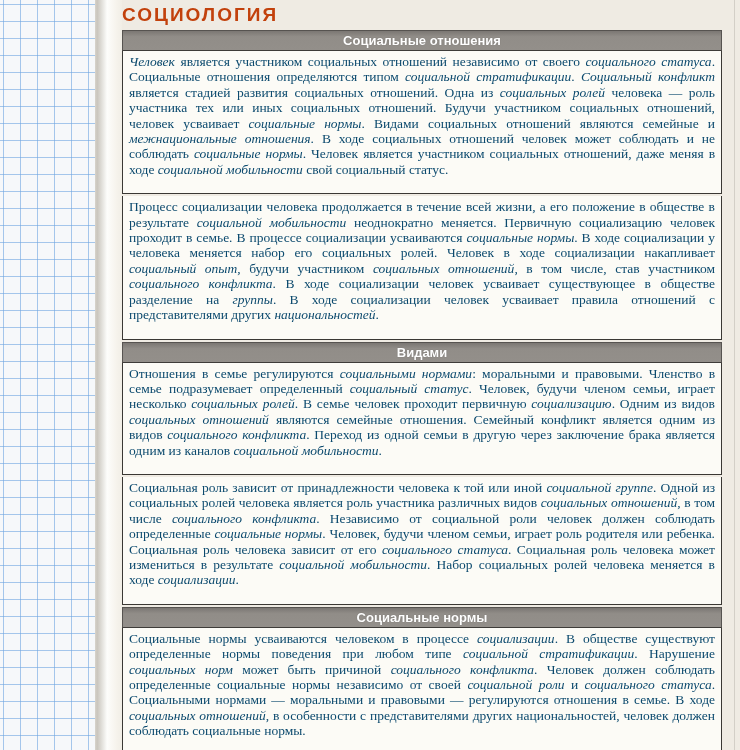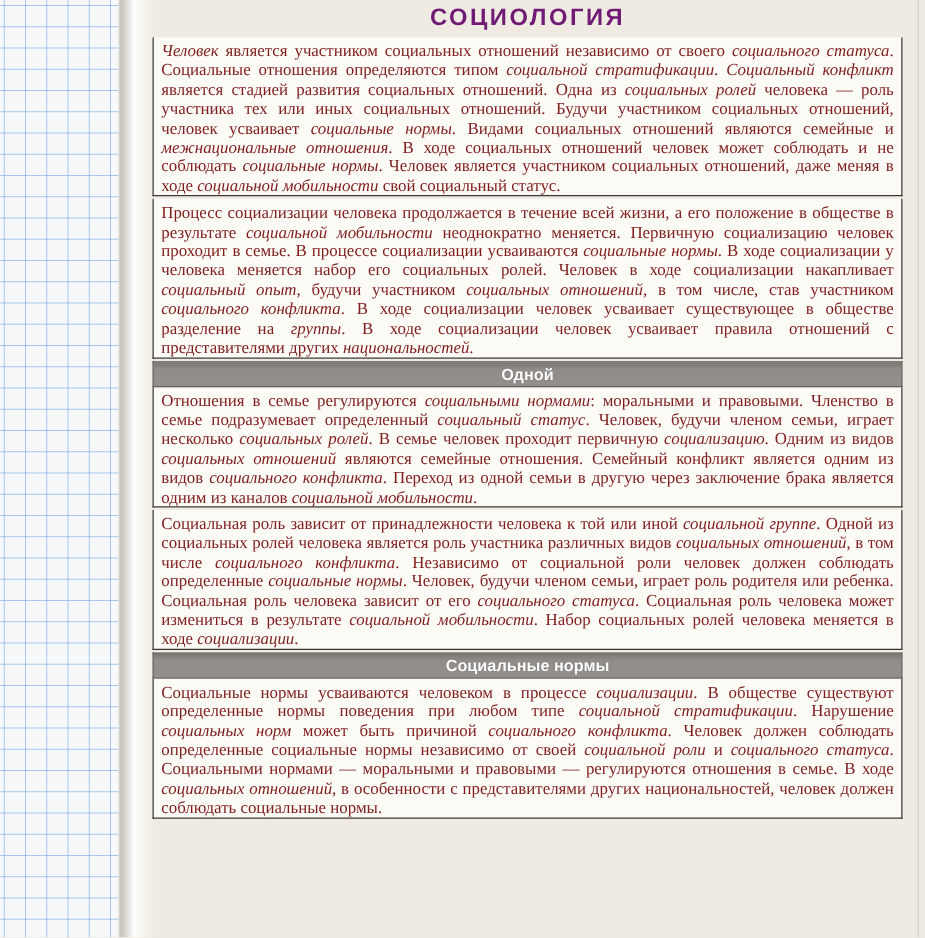--- a/index.html
+++ b/index.html
@@ -25,74 +25,77 @@
   }
   .right-edge-line{
     position:absolute;right:5px;top:0;width:1px;height:750px;
     background:#d3cfc7;
   }
   .page{
     position:absolute;left:122px;top:0;width:600px;
   }
   .title{
     margin:4px 0 4px 0;
-    text-align:center;
+    text-align:left;
     font-family:"Liberation Sans", sans-serif;
     font-weight:bold;
     font-size:19px;
     letter-spacing:2px;
-    color:#701a75;
+    color:#c2410c;
   }
   section{display:block;margin:0 0 2px 0;}
   .bar{
     height:19px;
     background:linear-gradient(#7b7773,#918d88 30%,#938f8a);
     border:1px solid #565350;
     border-bottom-color:#3e3c39;
     text-align:center;
     font-family:"Liberation Sans", sans-serif;
     font-weight:bold;
     font-size:13px;
     line-height:19px;
     color:#ffffff;
     text-shadow:0 0 1px rgba(0,0,0,.25);
   }
   .box{
     border:1px solid #3a3834;
     border-top:none;
     background:#fcfbf6;
-    padding:3px 6px 0 6px;
+    padding:3px 6px 16px 6px;
     font-size:13.5px;
     line-height:15.4px;
     text-align:justify;
-    color:#7f1d1d;
+    color:#0c4a6e;
   }
   .box i{font-style:italic;}
 </style>
 </head>
 <body>
 
 <div class="grid-paper"></div>
 <div class="page-edge"></div>
 <div class="right-edge-line"></div>
 
 <div class="page">
   <h1 class="title">СОЦИОЛОГИЯ</h1>
 
   <section>
+    <div class="bar">
+      <span>Социальные отношения</span>
+    </div>
     <div class="box"><i>Человек</i><span> является участником социальных отношений независимо от своего </span><i>социального статуса</i><span>. Социальные отношения определяются типом </span><i>социальной стратификации</i><span>. </span><i>Социальный конфликт</i><span> является стадией развития социальных отношений. Одна из </span><i>социальных ролей</i><span> человека — роль участника тех или иных социальных отношений. Будучи участником социальных отношений, человек усваивает </span><i>социальные нормы</i><span>. Видами социальных отношений являются семейные и </span><i>межнациональные отношения</i><span>. В ходе социальных отношений человек может соблюдать и не соблюдать </span><i>социальные нормы</i><span>. Человек является участником социальных отношений, даже меняя в ходе </span><i>социальной мобильности</i><span> свой социальный статус.</span></div>
   </section>
 
   <section>
     <div class="box"><span>Процесс социализации человека продолжается в течение всей жизни, а его положение в обществе в результате </span><i>социальной мобильности</i><span> неоднократно меняется. Первичную социализацию человек проходит в семье. В процессе социализации усваиваются </span><i>социальные нормы</i><span>. В ходе социализации у человека меняется набор его социальных ролей. Человек в ходе социализации накапливает </span><i>социальный опыт</i><span>, будучи участником </span><i>социальных отношений</i><span>, в том числе, став участником </span><i>социального конфликта</i><span>. В ходе социализации человек усваивает существующее в обществе разделение на </span><i>группы</i><span>. В ходе социализации человек усваивает правила отношений с представителями других </span><i>национальностей</i><span>.</span></div>
   </section>
 
   <section>
     <div class="bar">
-      <span>Одной</span>
+      <span>Видами</span>
     </div>
     <div class="box"><span>Отношения в семье регулируются </span><i>социальными нормами</i><span>: моральными и правовыми. Членство в семье подразумевает определенный </span><i>социальный статус</i><span>. Человек, будучи членом семьи, играет несколько </span><i>социальных ролей</i><span>. В семье человек проходит первичную </span><i>социализацию</i><span>. Одним из видов </span><i>социальных отношений</i><span> являются семейные отношения. Семейный конфликт является одним из видов </span><i>социального конфликта</i><span>. Переход из одной семьи в другую через заключение брака является одним из каналов </span><i>социальной мобильности</i><span>.</span></div>
   </section>
 
   <section>
     <div class="box"><span>Социальная роль зависит от принадлежности человека к той или иной </span><i>социальной группе</i><span>. Одной из социальных ролей человека является роль участника различных видов </span><i>социальных отношений</i><span>, в том числе </span><i>социального конфликта</i><span>. Независимо от социальной роли человек должен соблюдать определенные </span><i>социальные нормы</i><span>. Человек, будучи членом семьи, играет роль родителя или ребенка. Социальная роль человека зависит от его </span><i>социального статуса</i><span>. Социальная роль человека может измениться в результате </span><i>социальной мобильности</i><span>. Набор социальных ролей человека меняется в ходе </span><i>социализации</i><span>.</span></div>
   </section>
 
   <section>
     <div class="bar">

